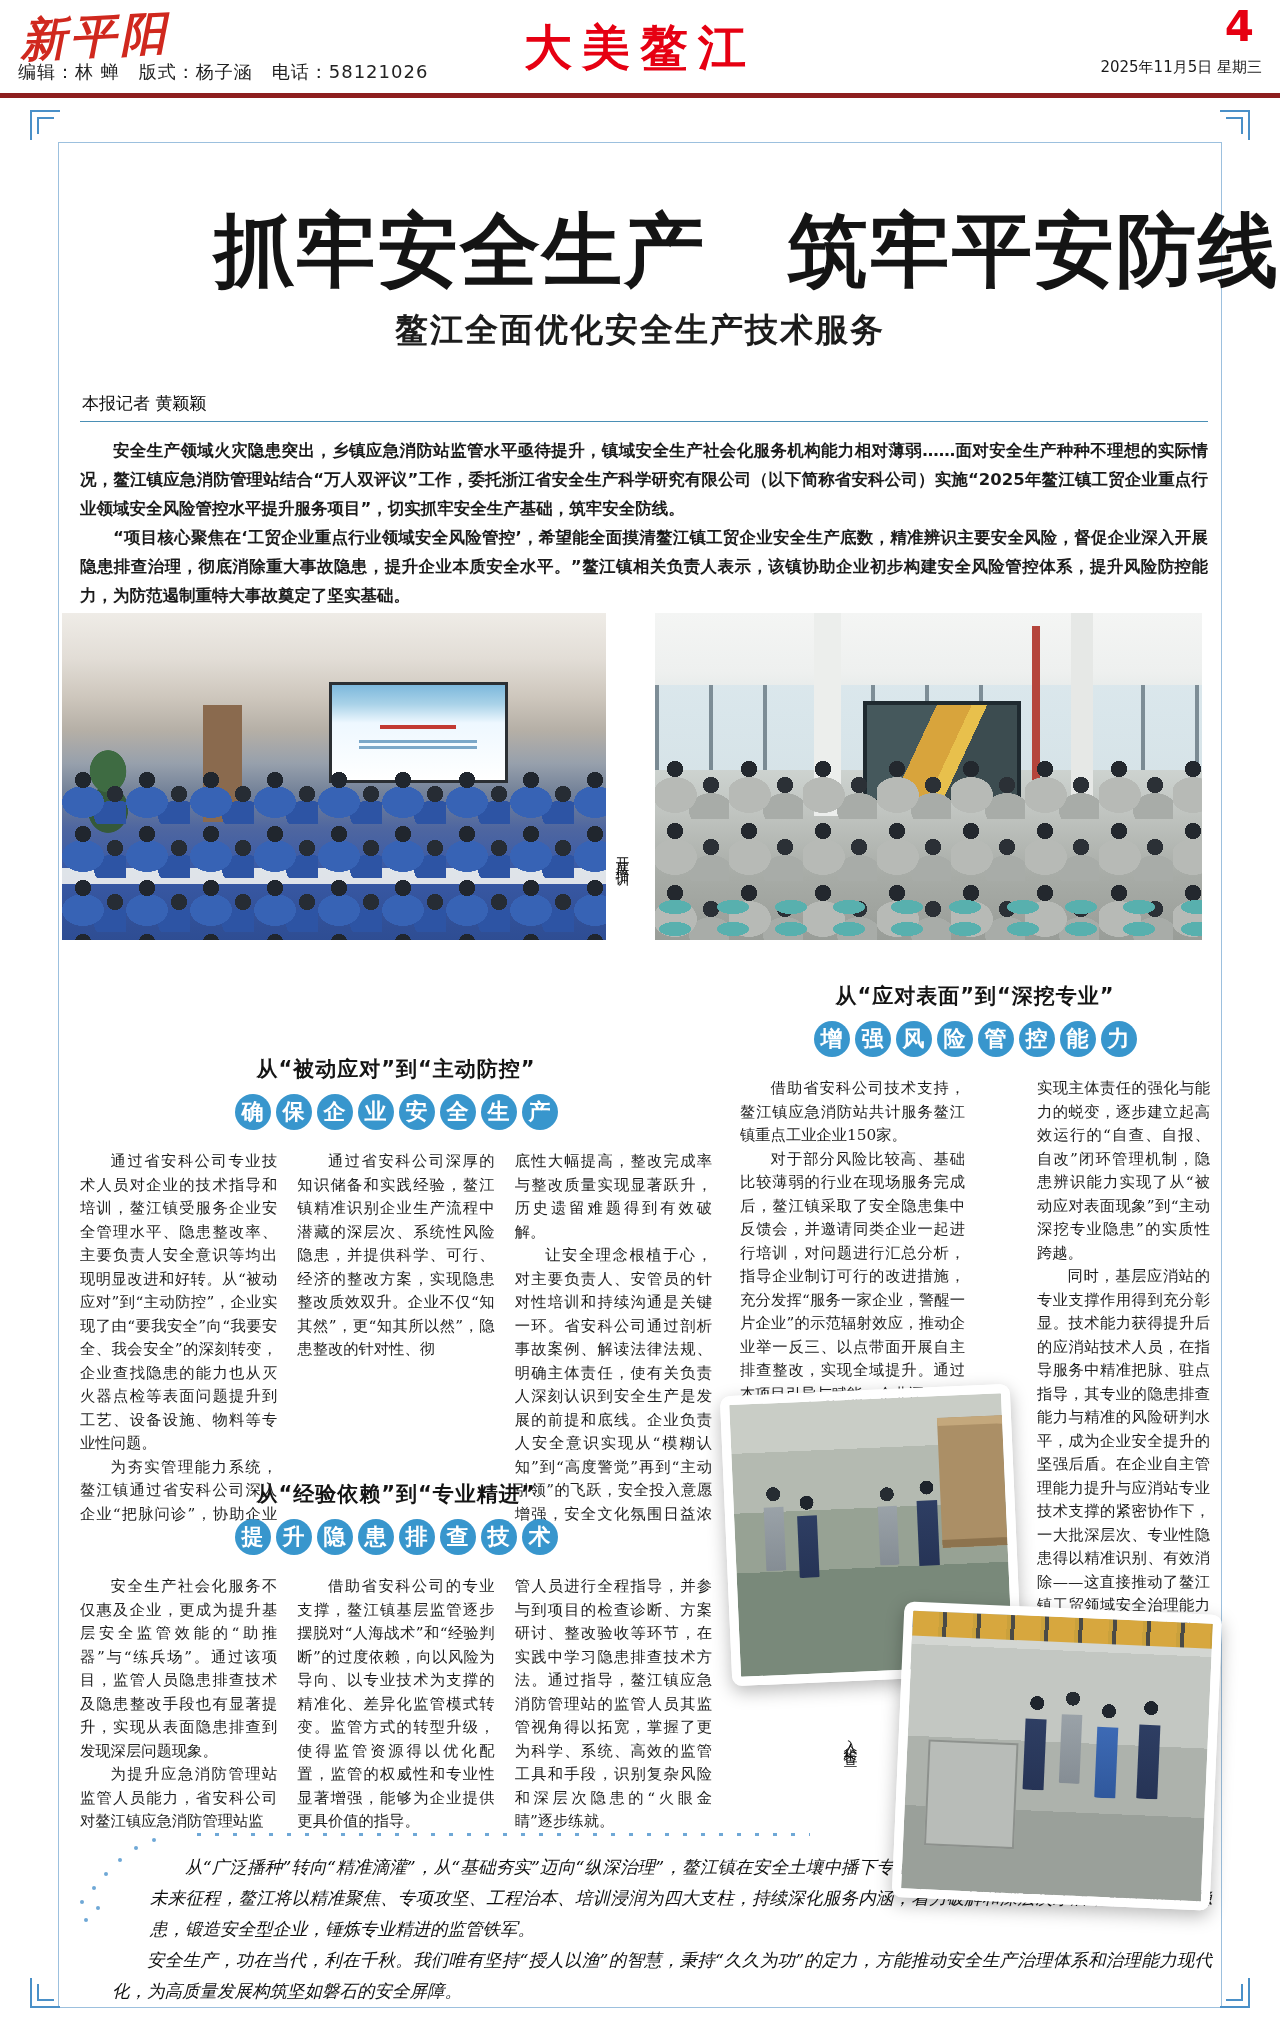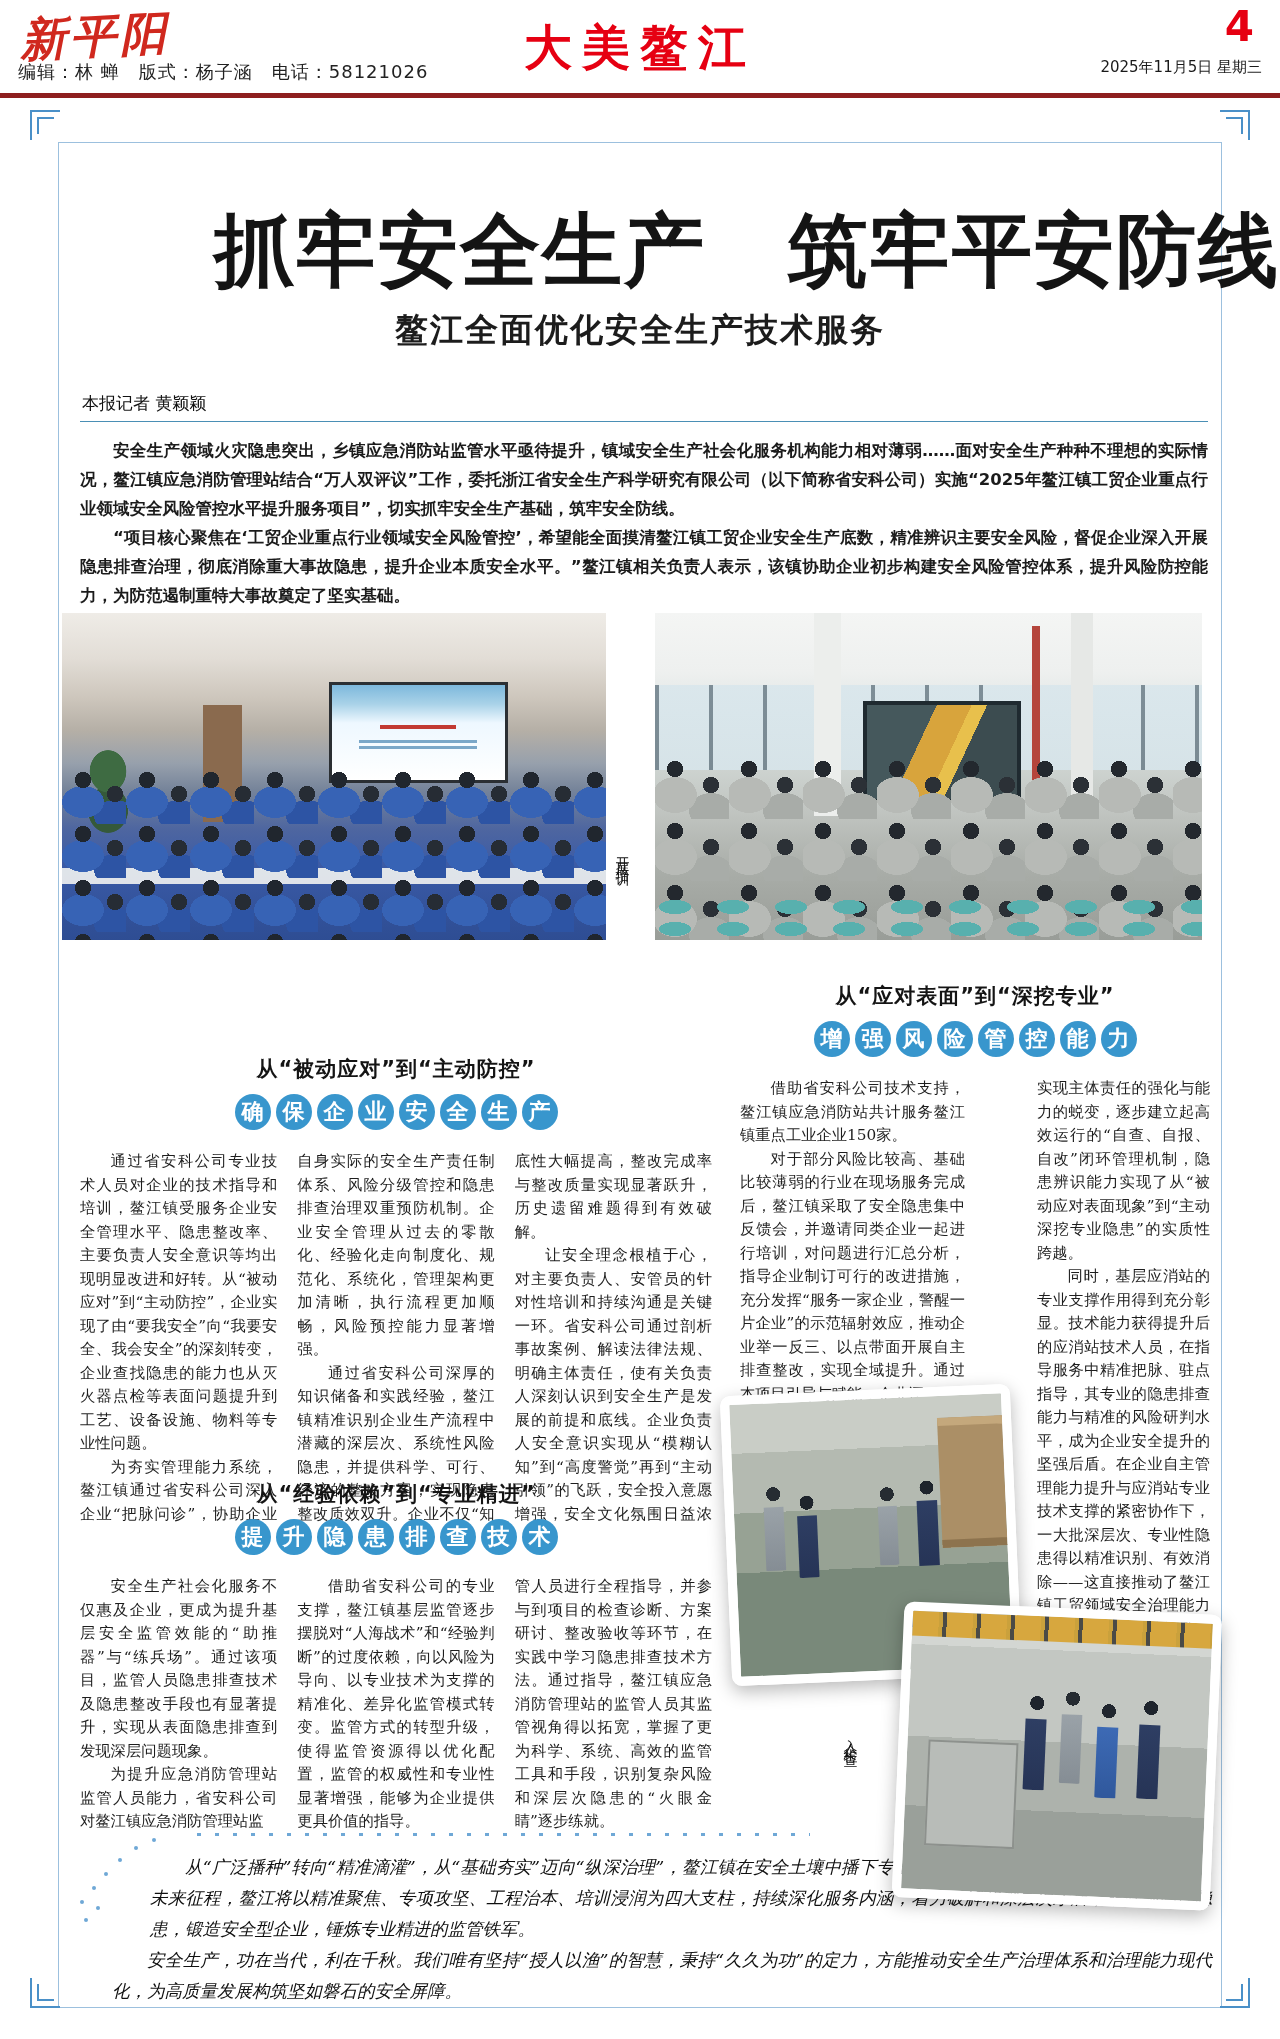--- a/index.html
+++ b/index.html
@@ -203,21 +203,20 @@
     <span class="badge-char">全</span>
     <span class="badge-char">生</span>
     <span class="badge-char">产</span>
   </div>
   <div class="cols">
     <div class="col">
       <p class="ind">通过省安科公司专业技术人员对企业的技术指导和培训，鳌江镇受服务企业安全管理水平、隐患整改率、主要负责人安全意识等均出现明显改进和好转。从“被动应对”到“主动防控”，企业实现了由“要我安全”向“我要安全、我会安全”的深刻转变，企业查找隐患的能力也从灭火器点检等表面问题提升到工艺、设备设施、物料等专业性问题。</p>
       <p class="ind">为夯实管理能力系统，鳌江镇通过省安科公司深入企业“把脉问诊”，协助企业建立、完善并有效运行符合</p>
     </div>
     <div class="col">
-      <p class="cont">自身实际的安全生产责任制体系、风险分级管控和隐患排查治理双重预防机制。企业安全管理从过去的零散化、经验化走向制度化、规范化、系统化，管理架构更加清晰，执行流程更加顺畅，风险预控能力显著增强。</p>
       <p class="ind">通过省安科公司深厚的知识储备和实践经验，鳌江镇精准识别企业生产流程中潜藏的深层次、系统性风险隐患，并提供科学、可行、经济的整改方案，实现隐患整改质效双升。企业不仅“知其然”，更“知其所以然”，隐患整改的针对性、彻</p>
     </div>
     <div class="col">
       <p class="cont">底性大幅提高，整改完成率与整改质量实现显著跃升，历史遗留难题得到有效破解。</p>
       <p class="ind">让安全理念根植于心，对主要负责人、安管员的针对性培训和持续沟通是关键一环。省安科公司通过剖析事故案例、解读法律法规、明确主体责任，使有关负责人深刻认识到安全生产是发展的前提和底线。企业负责人安全意识实现从“模糊认知”到“高度警觉”再到“主动引领”的飞跃，安全投入意愿增强，安全文化氛围日益浓厚，并成为企业安全发展的内生驱动力。</p>
     </div>
   </div>
 </div>
 
 <div class="sec sec2">

